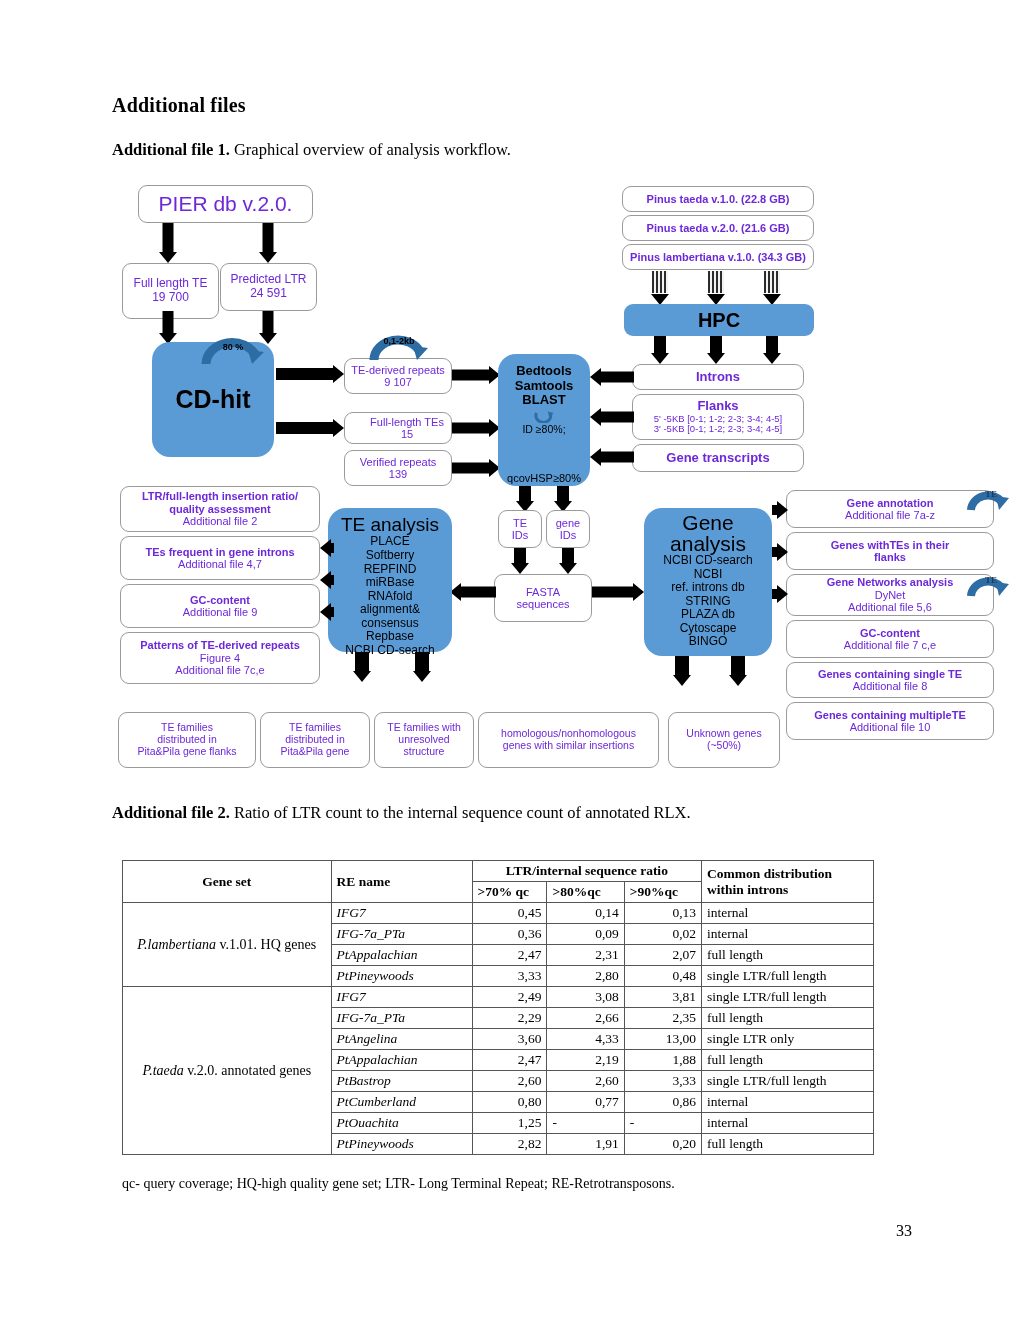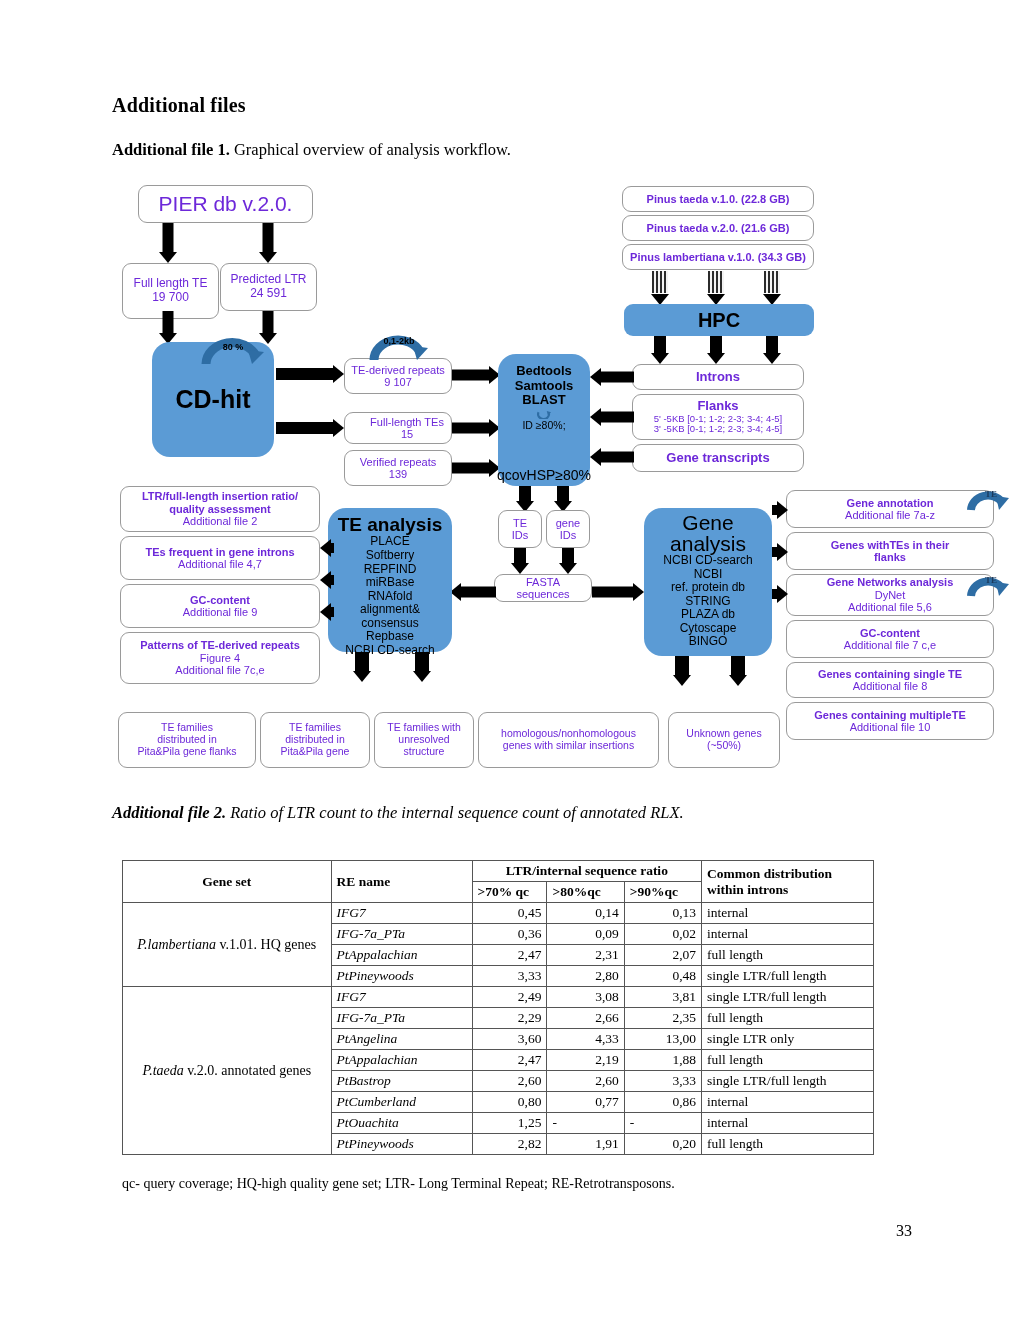--- a/index.html
+++ b/index.html
@@ -3,21 +3,21 @@
 <meta charset="utf-8">
 <style>
   html,body{margin:0;padding:0;background:#fff;}
   body{width:1020px;height:1320px;position:relative;font-family:"Liberation Serif",serif;color:#000;overflow:hidden;}
 
   .page{position:absolute;inset:0;}
 
   
   #heading-additional-files{position:absolute;left:112px;top:94px;font-size:20px;font-weight:bold;letter-spacing:.2px;}
   #caption-file1{position:absolute;left:112px;top:140px;font-size:16.5px;}
-  #caption-file2{position:absolute;left:112px;top:803px;font-size:16.5px;font-style:italic;}
+  #caption-file2{position:absolute;left:112px;top:803px;font-size:16.5px;}
   .cap-b{font-weight:bold;}
 
   
   #workflow{position:absolute;left:110px;top:182px;width:900px;height:600px;
             font-family:"Liberation Sans",sans-serif;}
 
   .bx{position:absolute;box-sizing:border-box;border:1.3px solid #9a9a9a;border-radius:9px;background:#fff;
       display:flex;flex-direction:column;align-items:center;justify-content:center;text-align:center;
       line-height:1.13;color:#6d28d9;padding:2px 3px;}
   .blue{background:#5b9bd5;border:none;border-radius:18px;color:#000;}
@@ -154,21 +154,21 @@
 
     <div class="bx blue" style="left:388px;top:172px;width:92px;height:132px;font-size:13px;justify-content:flex-start;padding-top:10px;">
       <span class="b">Bedtools</span>
       <span class="b">Samtools</span>
       <span class="b">BLAST</span>
       <svg width="56" height="34" viewBox="0 0 56 34" style="margin-top:2px;">
         <path d="M8 8 A20 18 0 1 0 46 12" fill="none" stroke="#2e6da4" stroke-width="8"></path>
         <polygon points="38,4 54,8 42,18" fill="#2e6da4"></polygon>
       </svg>
       <span style="font-size:10.5px;margin-top:1px;">ID ≥80%;</span>
-      <span style="font-size:14px;margin-top:36px;">qcovHSP≥80%</span>
+      <span style="font-size:11px;margin-top:36px;">qcovHSP≥80%</span>
     </div>
 
     <div class="bx" style="left:512px;top:4px;width:192px;height:26px;font-size:11px;font-weight:bold;">
       <span>Pinus taeda v.1.0. (22.8 GB)</span>
     </div>
     <div class="bx" style="left:512px;top:33px;width:192px;height:26px;font-size:11px;font-weight:bold;">
       <span>Pinus taeda v.2.0. (21.6 GB)</span>
     </div>
     <div class="bx" style="left:512px;top:62px;width:192px;height:26px;font-size:11px;font-weight:bold;">
       <span>Pinus lambertiana v.1.0. (34.3 GB)</span>
@@ -251,53 +251,53 @@
 
     <div class="ar ar-d" style="left:400px;top:366px;width:20px;height:26px;">
         <div class="shaft" style="width:12px;height:16px;"></div>
         <div class="head"></div>
       </div>
     <div class="ar ar-d" style="left:448px;top:366px;width:20px;height:26px;">
         <div class="shaft" style="width:12px;height:16px;"></div>
         <div class="head"></div>
       </div>
 
-    <div class="bx" style="left:384px;top:392px;width:98px;height:28px;font-size:11px;">
+    <div class="bx" style="left:384px;top:392px;width:98px;height:48px;font-size:11px;">
       <span>FASTA</span>
       <span>sequences</span>
     </div>
 
     <div class="ar ar-l" style="left:340px;top:401px;width:46px;height:18px;">
         <div class="shaft" style="height:11px;width:36px;"></div>
         <div class="head"></div>
       </div>
     <div class="ar ar-r" style="left:482px;top:401px;width:52px;height:18px;">
         <div class="shaft" style="height:11px;width:42px;"></div>
         <div class="head"></div>
       </div>
 
     <div class="bx blue" style="left:218px;top:326px;width:124px;height:144px;justify-content:flex-start;padding-top:6px;font-size:12px;">
-      <span style="font-size:19px;font-weight:bold;">TE analysis</span>
+      <span style="font-size:19px;">TE analysis</span>
       <span>PLACE</span>
       <span>Softberry</span>
       <span>REPFIND</span>
       <span>miRBase</span>
       <span>RNAfold</span>
       <span>alignment&amp;</span>
       <span>consensus</span>
       <span>Repbase</span>
       <span>NCBI CD-search</span>
     </div>
 
     <div class="bx blue" style="left:534px;top:326px;width:128px;height:148px;justify-content:flex-start;padding-top:4px;font-size:12px;">
       <span style="font-size:21px;line-height:1;">Gene</span>
       <span style="font-size:21px;line-height:1;">analysis</span>
       <span>NCBI CD-search</span>
       <span>NCBI</span>
-      <span>ref. protein db</span>
+      <span>ref. introns db</span>
       <span>STRING</span>
       <span>PLAZA db</span>
       <span>Cytoscape</span>
       <span>BINGO</span>
     </div>
 
     <div class="bx" style="left:10px;top:304px;width:200px;height:46px;font-size:11px;">
       <span class="b">LTR/full-length insertion ratio/</span>
       <span class="b">quality assessment</span>
       <span class="thin">Additional file 2</span>

